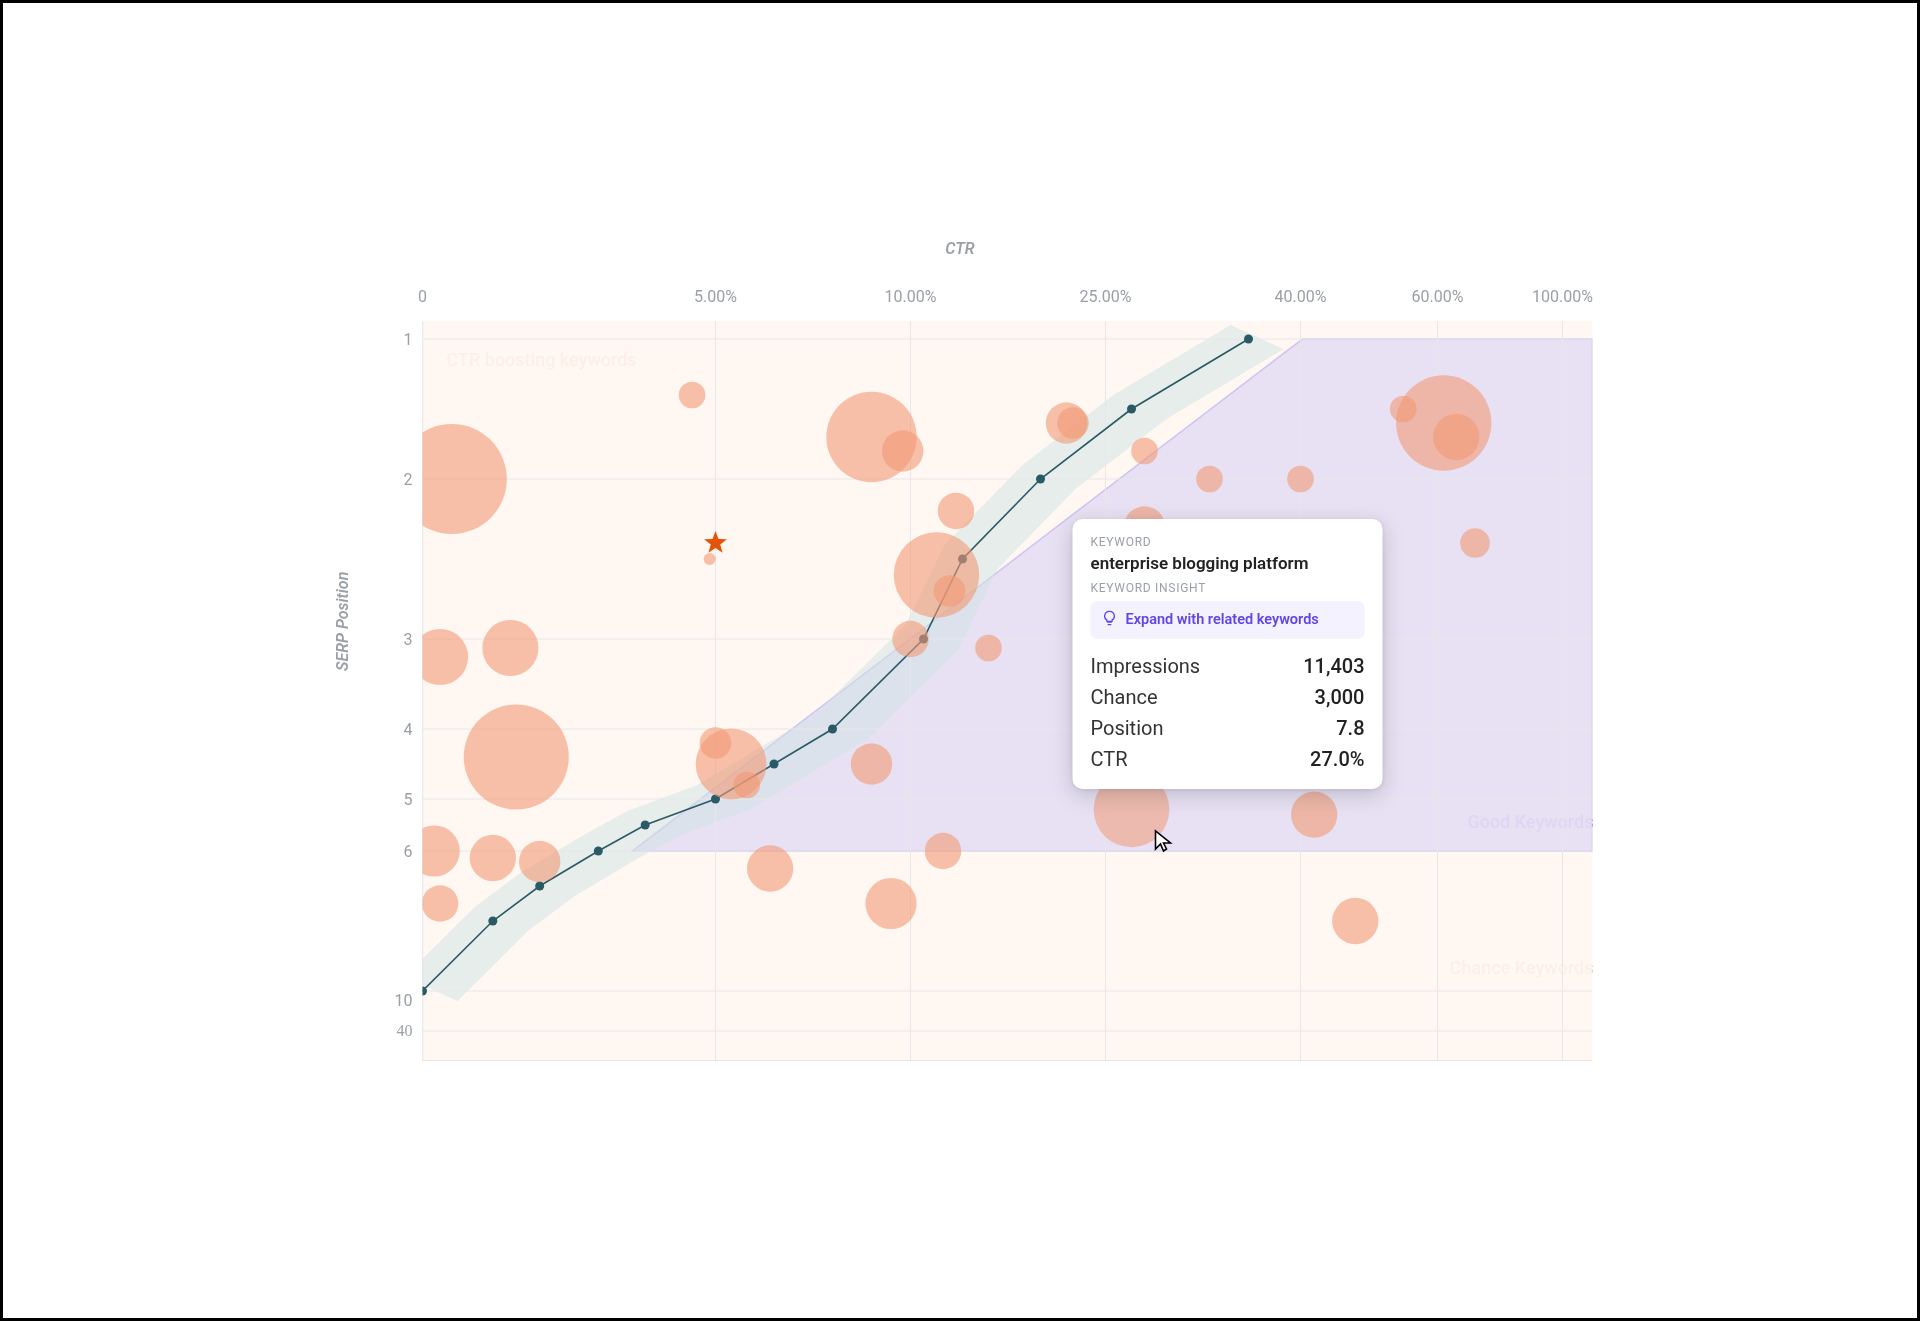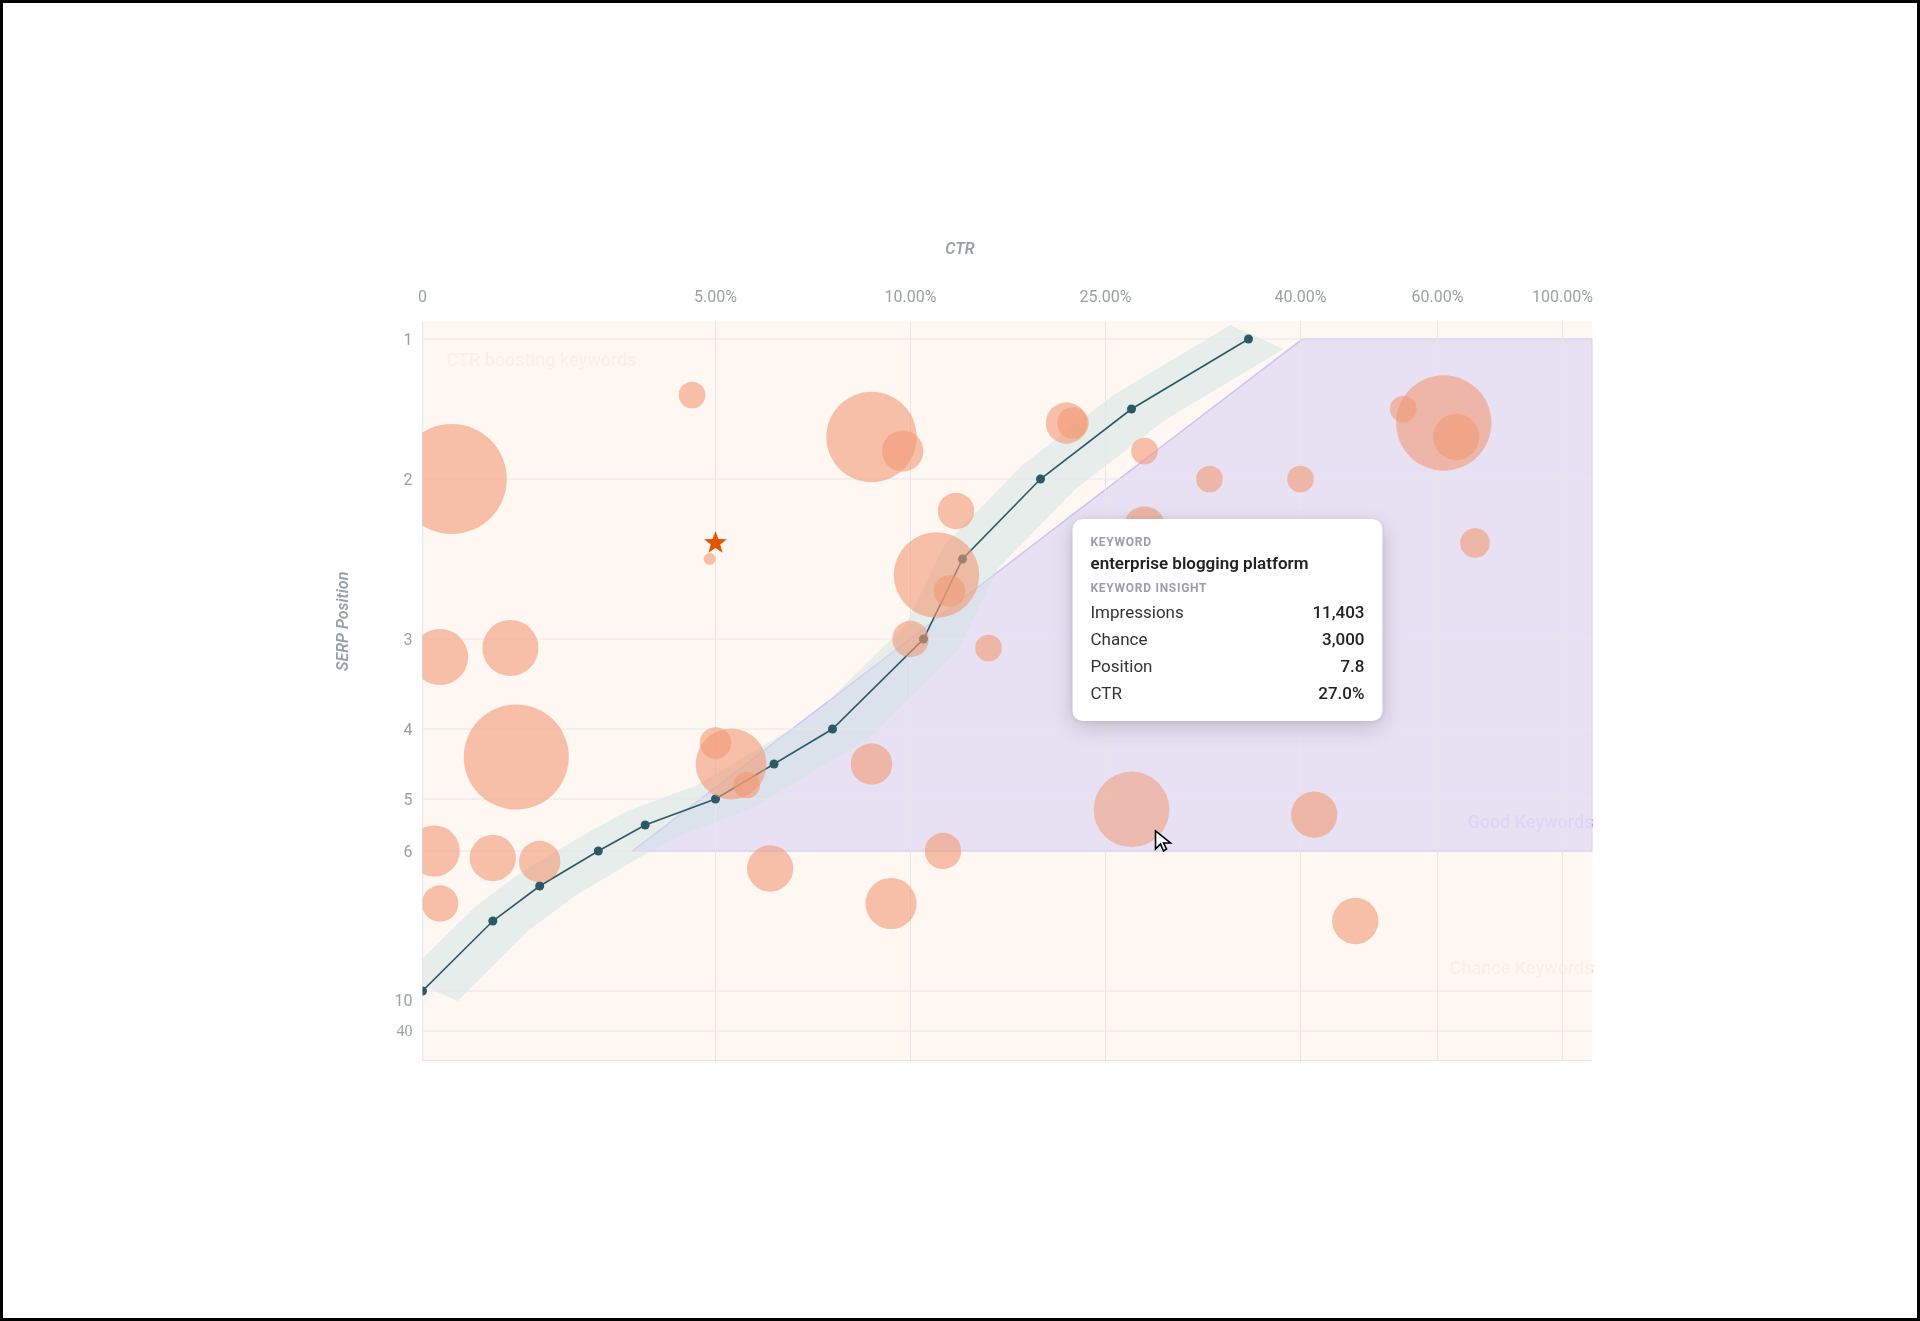--- a/index.html
+++ b/index.html
@@ -97,21 +97,21 @@
     width: 310px;
     background: #fff;
     border-radius: 10px;
     box-shadow: 0 6px 22px rgba(20,20,40,0.18), 0 1px 4px rgba(20,20,40,0.08);
     padding: 16px 18px 14px 18px;
   }
   .tooltip .lab-small {
     font-size: 12px;
     letter-spacing: 0.06em;
     color: #9aa0a6;
-    font-weight: 700;
+    font-weight: 400;
     margin-bottom: 4px;
   }
   .tooltip .kw {
     font-size: 17px;
     font-weight: 600;
     color: #222;
     margin-bottom: 8px;
   }
   .tooltip .insight-btn {
     display: flex;
@@ -120,21 +120,21 @@
     background: #f4f2ff;
     color: #6046e5;
     font-weight: 600;
     font-size: 14.5px;
     border-radius: 7px;
     padding: 9px 11px;
     margin: 6px 0 12px 0;
   }
   .tooltip .row {
     display: flex; justify-content: space-between;
-    font-size: 17px; color: #333;
+    font-size: 20px; color: #333;
     padding: 3.5px 0;
   }
   .tooltip .row .v { font-weight: 500; color:#222;}
 
   .cursor {
     position: absolute;
     width: 24px; height: 24px;
     pointer-events: none;
   }
 </style>
@@ -259,20 +259,30 @@
 
       <g id="star-g">
           <polygon class="star" points="293,210 295.93892626146237,217.95491502812527 304.41267819554184,218.29179606750063 297.75528258147574,223.54508497187473 300.05342302750967,231.70820393249937 293,227 285.94657697249033,231.70820393249937 288.24471741852426,223.54508497187473 281.58732180445816,218.29179606750063 290.06107373853763,217.95491502812527"></polygon>
         </g>
     </svg>
 
     <div class="tooltip" style="left:770px; top:308px;">
       <div class="lab-small">KEYWORD</div>
       <div class="kw">enterprise blogging platform</div>
       <div class="lab-small">KEYWORD INSIGHT</div>
+      <div class="insight-btn">
+        <span>
+          <svg width="16" height="16" viewBox="0 0 24 24" fill="none" stroke="#6046e5" stroke-width="2" stroke-linecap="round" stroke-linejoin="round">
+            <path d="M9 18h6"></path>
+              <path d="M10 22h4"></path>
+            <path d="M12 2a7 7 0 0 0-4 12.9V17h8v-2.1A7 7 0 0 0 12 2z"></path>
+          </svg>
+        </span>
+        <span>Expand with related keywords</span>
+      </div>
       <div class="row">
         <span>Impressions</span>
         <span class="v">11,403</span>
       </div>
       <div class="row">
         <span>Chance</span>
         <span class="v">3,000</span>
       </div>
       <div class="row">
         <span>Position</span>

